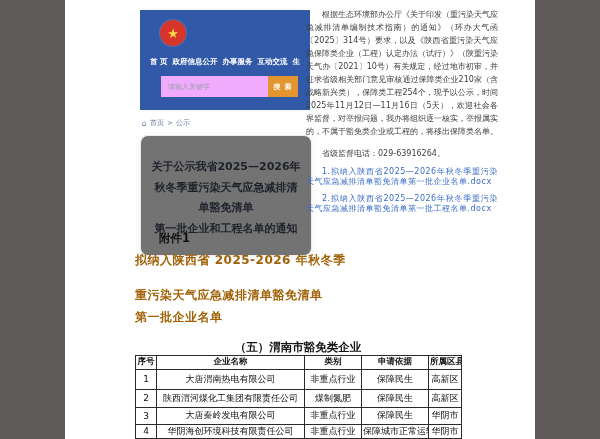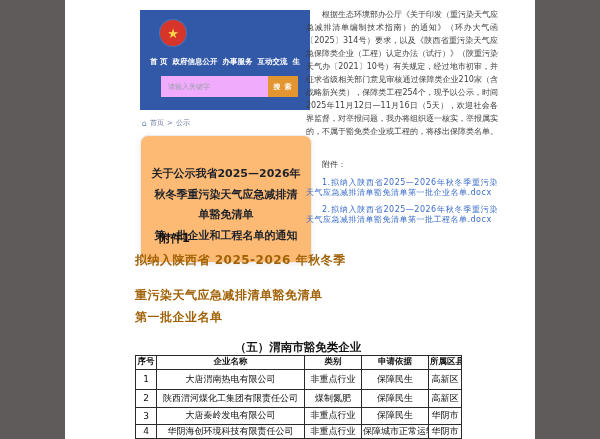--- a/index.html
+++ b/index.html
@@ -20,21 +20,21 @@
   .nav-row span { cursor:pointer; }
   .search-row { display:flex; margin:9px 4px 0 13px; height:21px; }
   .search-input { flex:1; min-width:0; border:0; background:#f0abfc; font-size:7px; padding:0 7px; color:#333; outline:none; }
   .search-input::placeholder { color:#9aa0a8; }
   .search-btn { width:30px; border:0; background:#e3962f; color:#fff; font-size:7px; font-weight:700; letter-spacing:1px; cursor:pointer; }
 
   .breadcrumb { display:flex; align-items:center; margin:8px 0 0 2px; font-size:7px; color:#66799f; gap:3px; }
   .breadcrumb .bc-icon { font-size:8px; color:#5f7db0; }
   .breadcrumb a { color:#66799f; text-decoration:none; cursor:pointer; }
 
-  .title-card { margin-top:7px; width:172px; background:#fdba74; border:1px solid #ededed; border-radius:8px; box-shadow:0 2px 7px rgba(40,60,100,.08); padding:28px 6px 16px; }
+  .title-card { margin-top:7px; width:172px; background:#737373; border:1px solid #ededed; border-radius:8px; box-shadow:0 2px 7px rgba(40,60,100,.08); padding:21px 6px 16px; }
   .title-card div { text-align:center; font-size:11px; font-weight:700; line-height:20.5px; color:#1d2129; }
 
   
   .right-col { position:absolute; left:241px; top:8px; width:192px; color:#3e3e3e; }
   .right-col .body { font-size:8px; line-height:13px; text-align:justify; text-indent:2em; }
   .right-col .phone { font-size:8px; margin-top:10px; text-indent:2em; }
   .right-col .attach-label { font-size:8px; margin-top:21px; text-indent:2em; }
   .attach-link { display:block; margin-top:8px; font-size:8px; line-height:9.5px; text-align:justify; text-indent:2em; color:#3a6cc8; font-weight:400; letter-spacing:0.5px; text-decoration:none; cursor:pointer; }
 
   
@@ -85,21 +85,21 @@
       <div class="title-card">
         <div>关于公示我省2025—2026年</div>
         <div>秋冬季重污染天气应急减排清</div>
         <div>单豁免清单</div>
         <div>第一批企业和工程名单的通知</div>
       </div>
     </div>
 
     <div class="right-col">
       <p class="body">根据生态环境部办公厅《关于印发（重污染天气应急减排清单编制技术指南）的通知》（环办大气函〔2025〕314号）要求，以及《陕西省重污染天气应急保障类企业（工程）认定办法（试行）》（陕重污染天气办〔2021〕10号）有关规定，经过地市初审，并征求省级相关部门意见审核通过保障类企业210家（含战略新兴类），保障类工程254个，现予以公示，时间2025年11月12日—11月16日（5天），欢迎社会各界监督，对举报问题，我办将组织逐一核实，举报属实的，不属于豁免类企业或工程的，将移出保障类名单。</p>
-      <p class="attach-label">附件：</p>
+      <p class="phone">省级监督电话：029-63916264。</p>
       <a class="attach-link">1.拟纳入陕西省2025—2026年秋冬季重污染天气应急减排清单豁免清单第一批企业名单.docx</a>
       <a class="attach-link">2.拟纳入陕西省2025—2026年秋冬季重污染天气应急减排清单豁免清单第一批工程名单.docx</a>
     </div>
 
     <div class="doc">
       <div class="doc-appendix">附件1</div>
       <div class="doc-title">拟纳入陕西省 2025-2026 年秋冬季</div>
       <div class="doc-title" style="margin-top:12px">重污染天气应急减排清单豁免清单</div>
       <div class="doc-title" style="margin-top:0">第一批企业名单</div>
       <div class="doc-sub">（五）渭南市豁免类企业</div>

